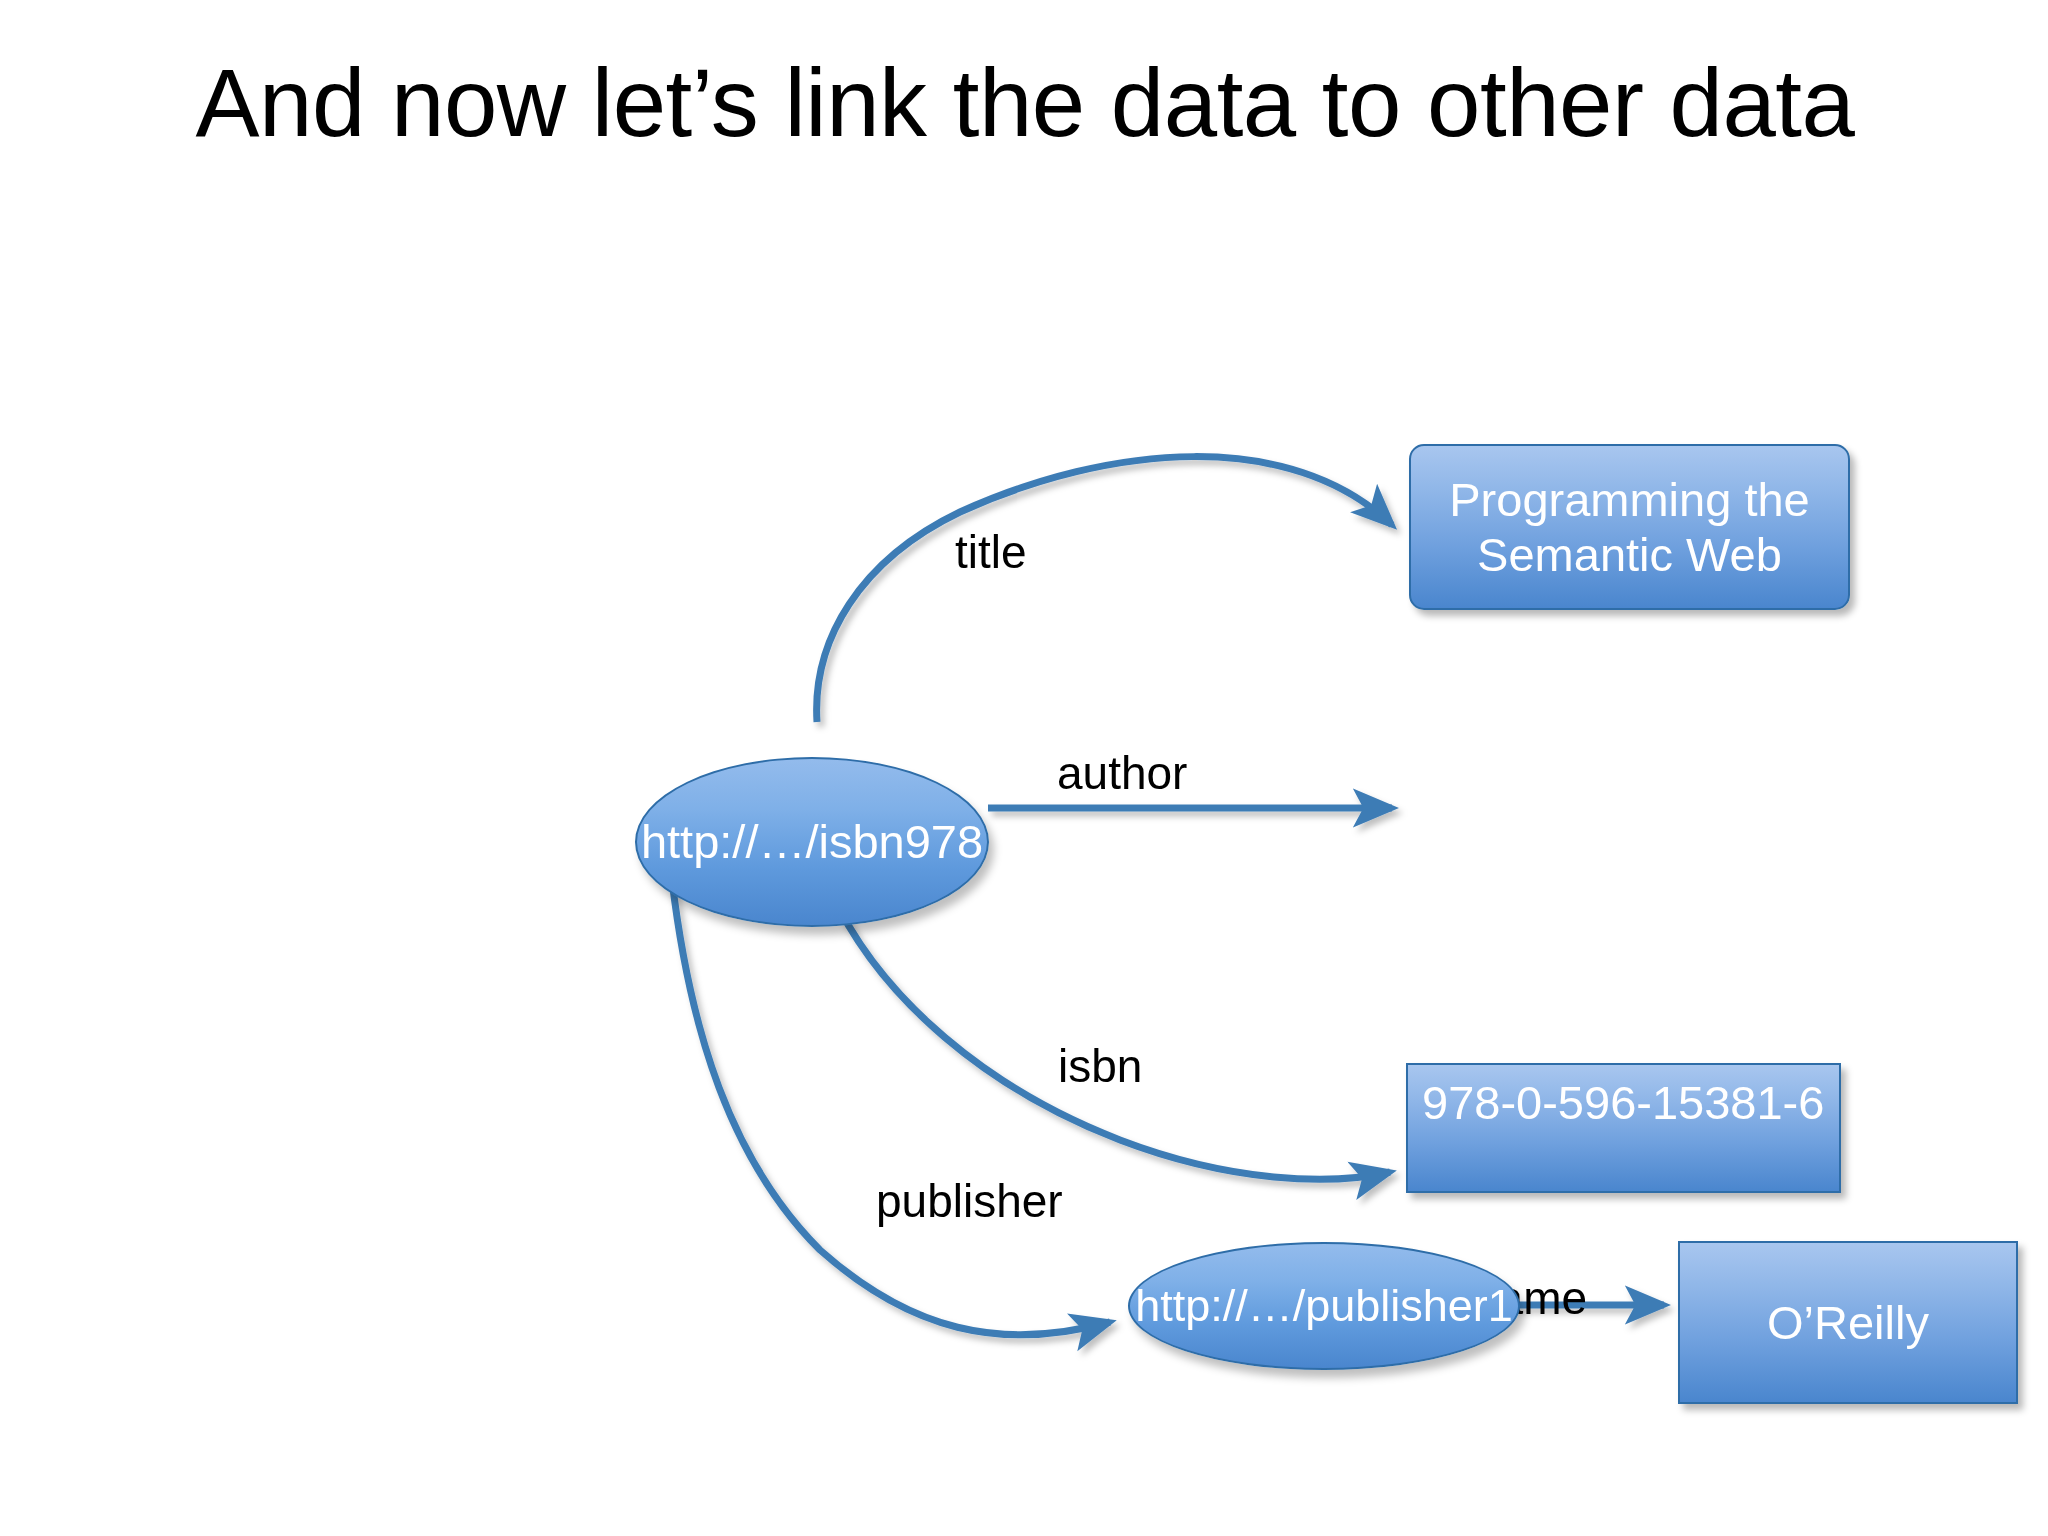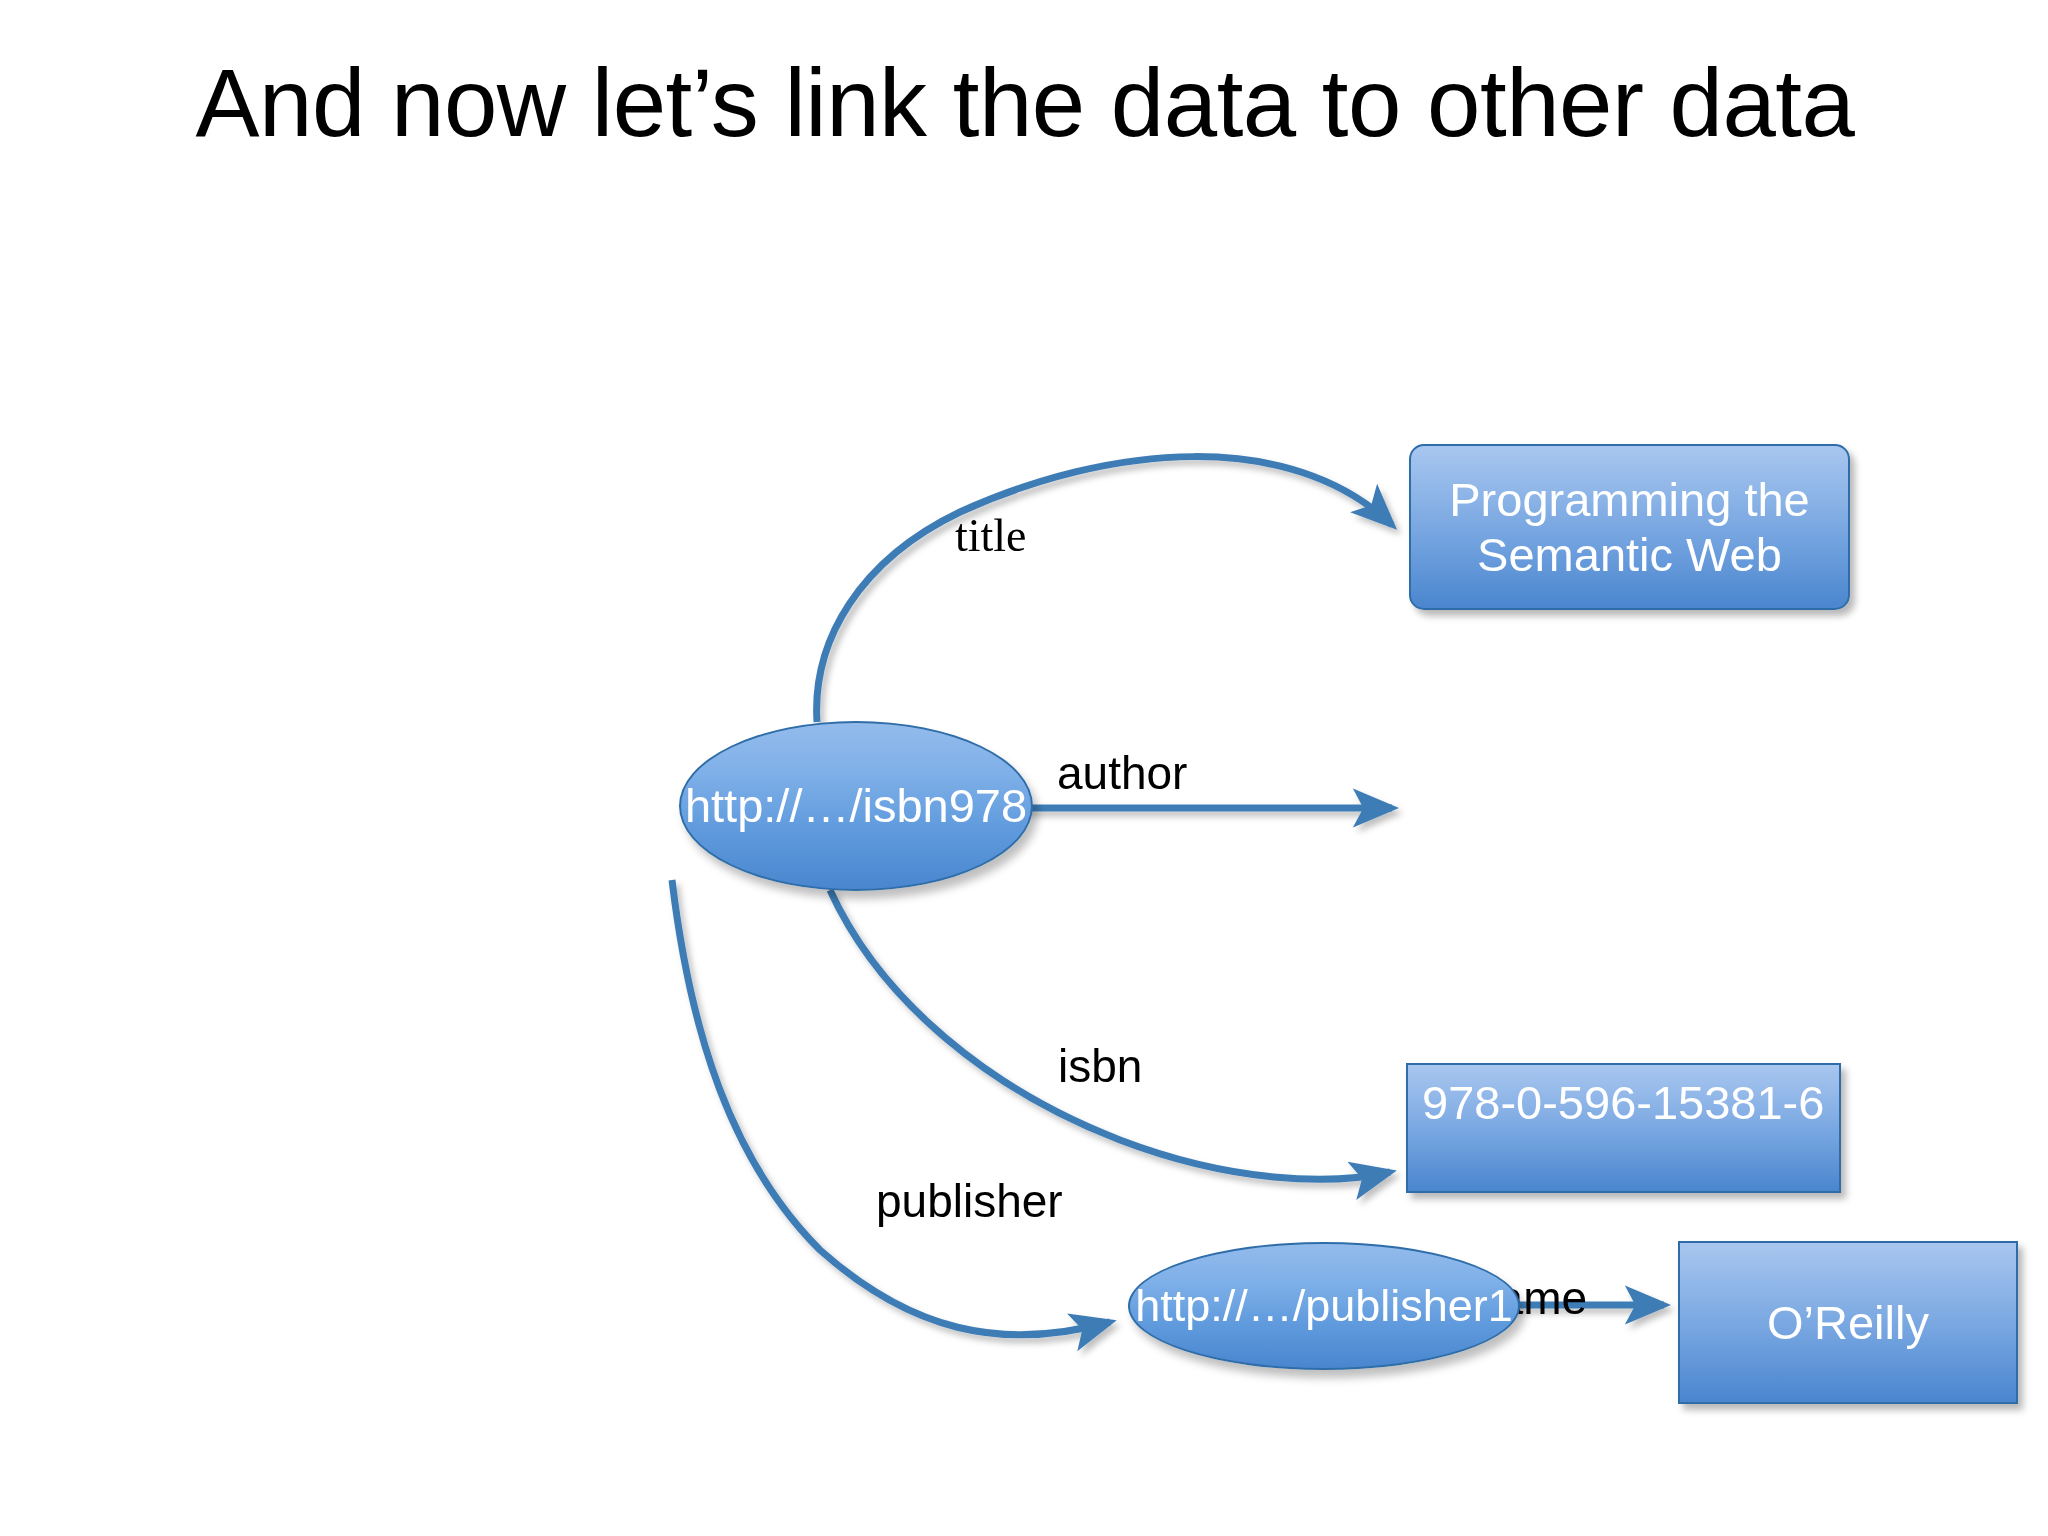--- a/index.html
+++ b/index.html
@@ -51,33 +51,33 @@
     background:linear-gradient(to bottom,#93bbec 0%, #7fb0e8 30%, #5f9add 65%, #4a86ce 100%);
     box-shadow:5px 8px 9px rgba(0,0,0,0.25);
   }
 
   
   #node-title-value   { left:1409px; top:444px;  width:441px; height:166px; padding:0 14px;border-radius:15px; }
   #node-author-value  { left:1409px; top:724px;  width:340px; height:164px; padding:0 14px; }
   #node-isbn-value    { left:1406px; top:1063px; width:435px; height:130px; padding:16px 14px;
                         align-items:flex-start; padding-top:10px; justify-content:flex-start; }
   #node-name-value    { left:1678px; top:1241px; width:340px; height:163px; padding:0 14px; }
-  #node-book-uri      { left:635px;  top:721px;  width:354px; height:170px; padding:0 46px;margin-left:44px; }
+  #node-book-uri      { left:635px;  top:757px;  width:354px; height:170px; padding:0 46px; }
   #node-publisher-uri { left:1128px; top:1242px; width:392px; height:128px; padding:0 50px;
                         font-size:45px; }
 
   
   .edge-label {
     position:absolute;
     color:#000000;
     font-size:46px;
     line-height:1;
     white-space:nowrap;
   }
-  #label-title     { left:955px;  top:513px;font-family:Liberation Serif, serif; }
+  #label-title     { left:955px;  top:529px; }
   #label-author    { left:1057px; top:750px; }
   #label-isbn      { left:1058px; top:1043px; }
   #label-publisher { left:876px;  top:1178px; }
   #label-name      { left:1472px; top:1275px; }
 </style>
 </head>
 <body>
 
 <div id="slide">
 

